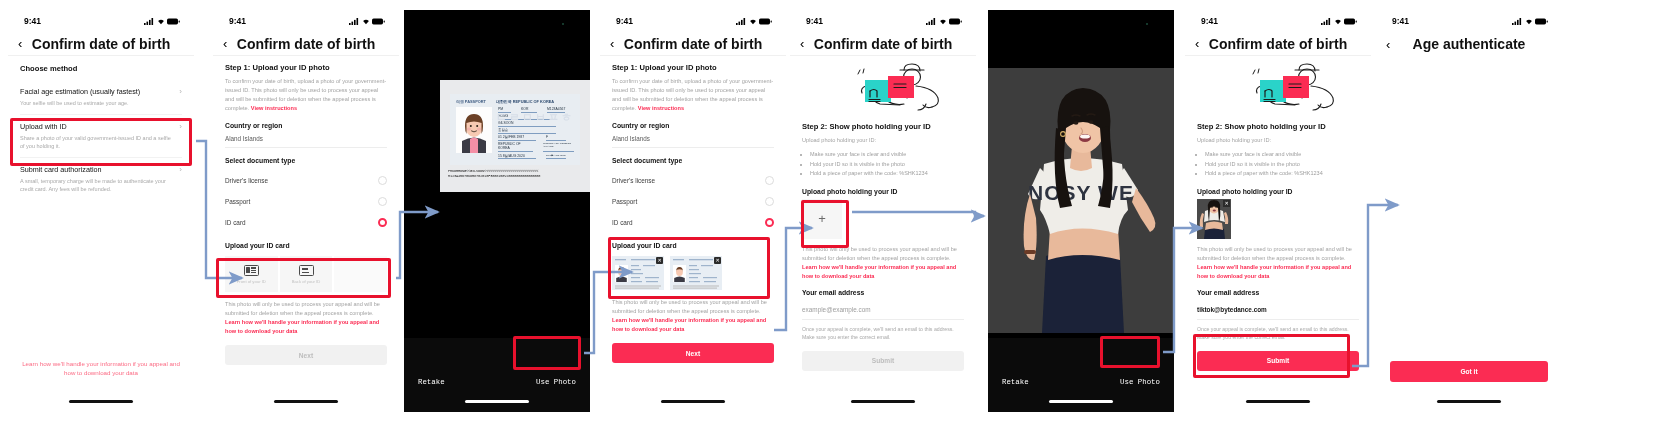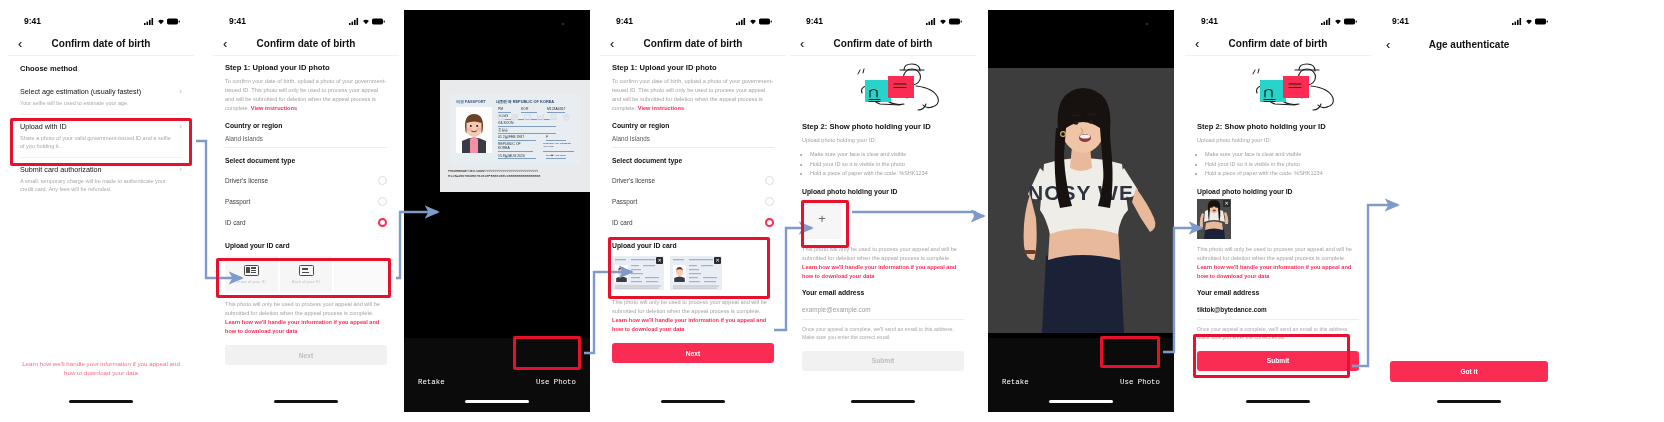--- a/index.html
+++ b/index.html
@@ -32,21 +32,21 @@
 
   
   .navbar {
     height: 24px; display: flex; align-items: center;
     position: relative; padding: 0 10px;
     border-bottom: 1px solid #f0f0f0;
   }
   .nav-back { font-size: 13px; color: #000; line-height: 1; width: 16px; }
   .nav-title {
     position: absolute; left: 0; right: 0; text-align: center;
-    font-size: 10px; font-weight: bold; color: #111;
+    font-size: 14px; font-weight: bold; color: #111;
     pointer-events: none;
   }
 
   
   .body { padding: 8px 12px 0 12px; }
   .sec-title { font-size: 7.6px; font-weight: bold; color: #111; margin-bottom: 7px; }
   .para { font-size: 5.6px; line-height: 1.62; color: #a3a3a3; }
   .para .lnk { color: #fb2c53; font-weight: bold; }
 
   
@@ -201,21 +201,21 @@
       </span>
     </div>
     <div class="navbar">
       <div class="nav-back">‹</div>
       <div class="nav-title">Confirm date of birth</div>
     </div>
     <div class="body">
       <div class="sec-title">Choose method</div>
 
       <div class="row">
-        <div class="row-title">Select age estimation (usually fastest)</div>
+        <div class="row-title">Facial age estimation (usually fastest)</div>
         <div class="row-sub">Your selfie will be used to estimate your age.</div>
         <div class="chev">›</div>
       </div>
 
       <div class="row">
         <div class="row-title">Upload with ID</div>
         <div class="row-sub">Share a photo of your valid government-issued ID and a selfie of you holding it.</div>
         <div class="chev">›</div>
       </div>
 

